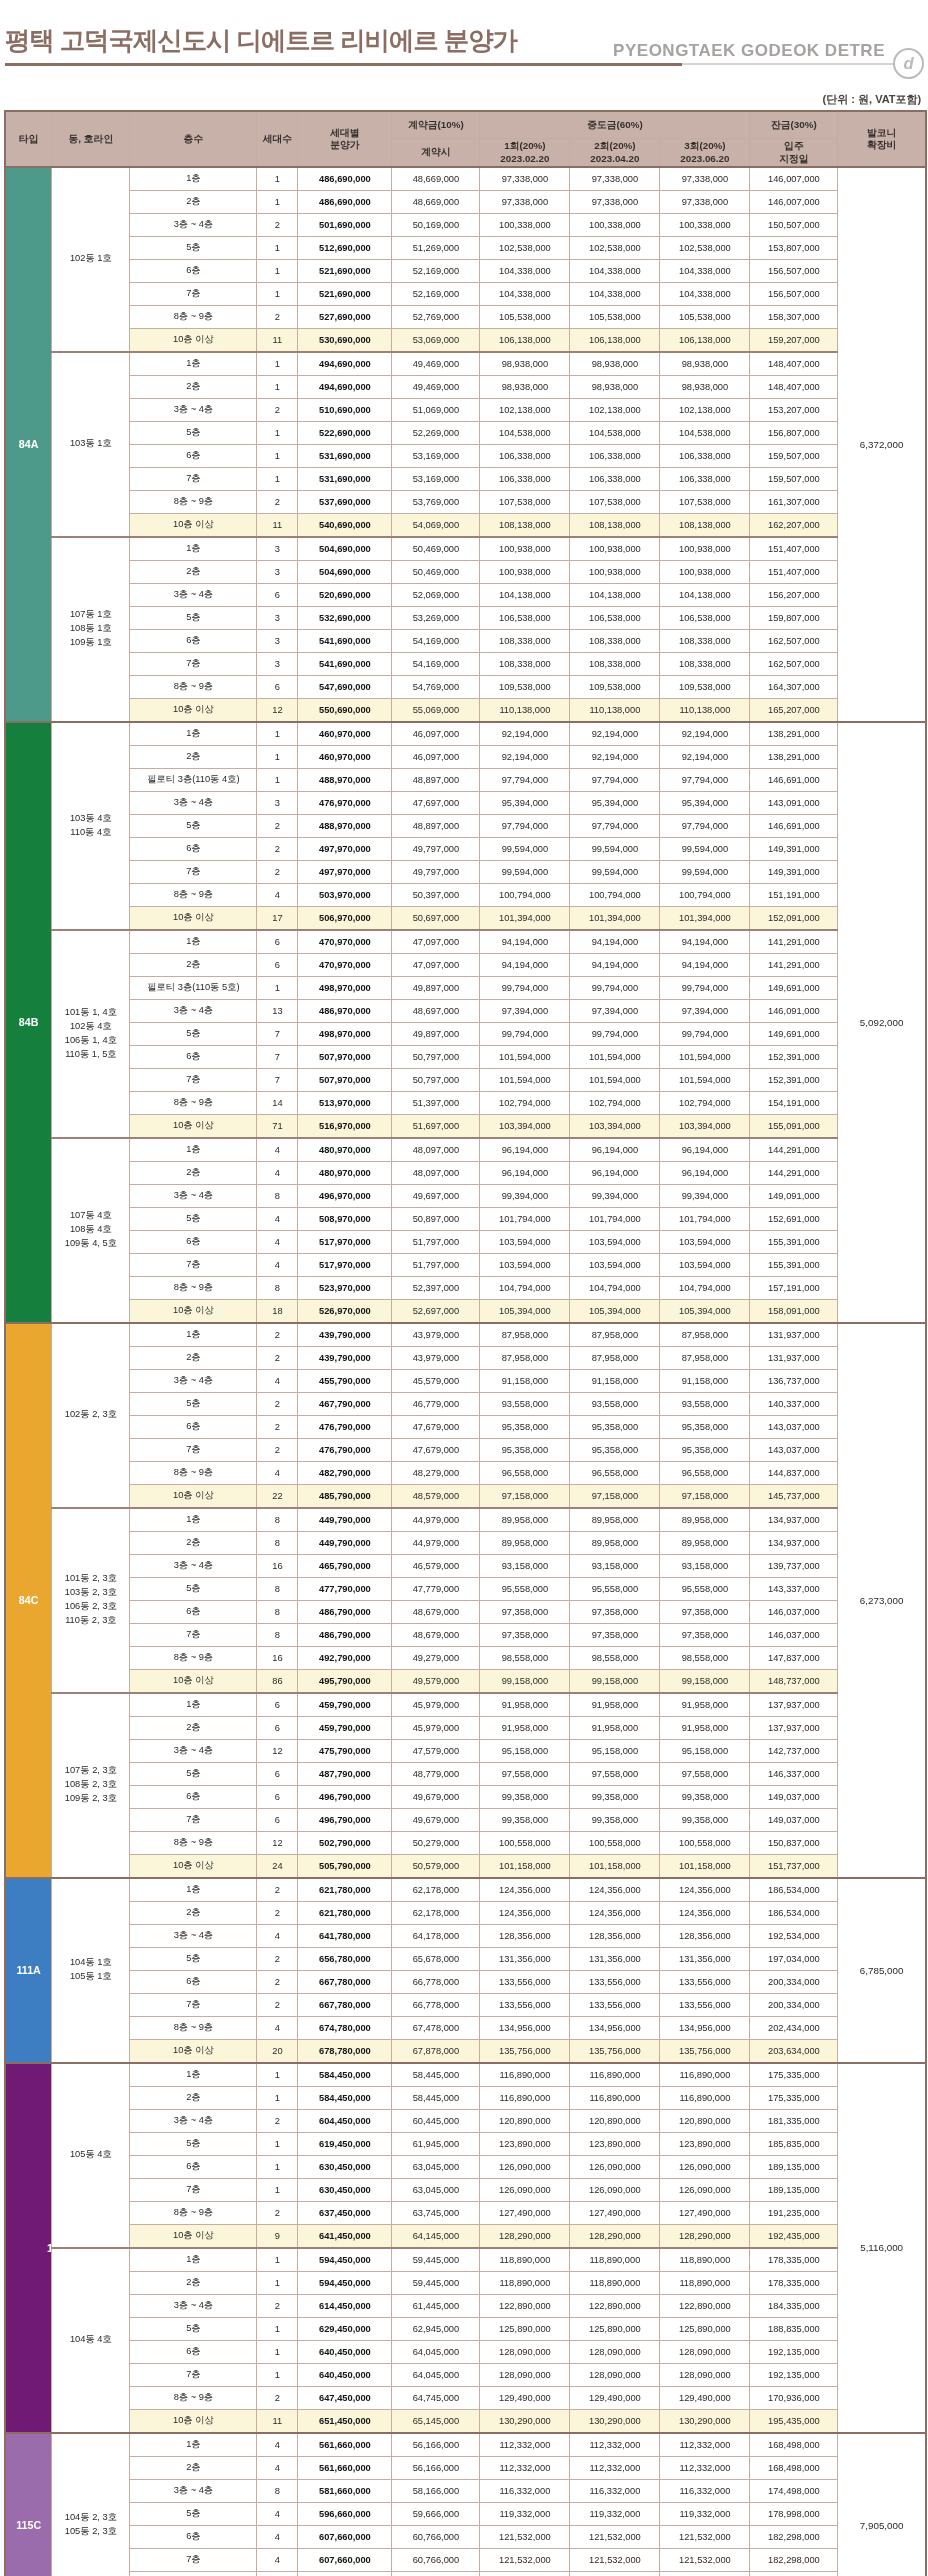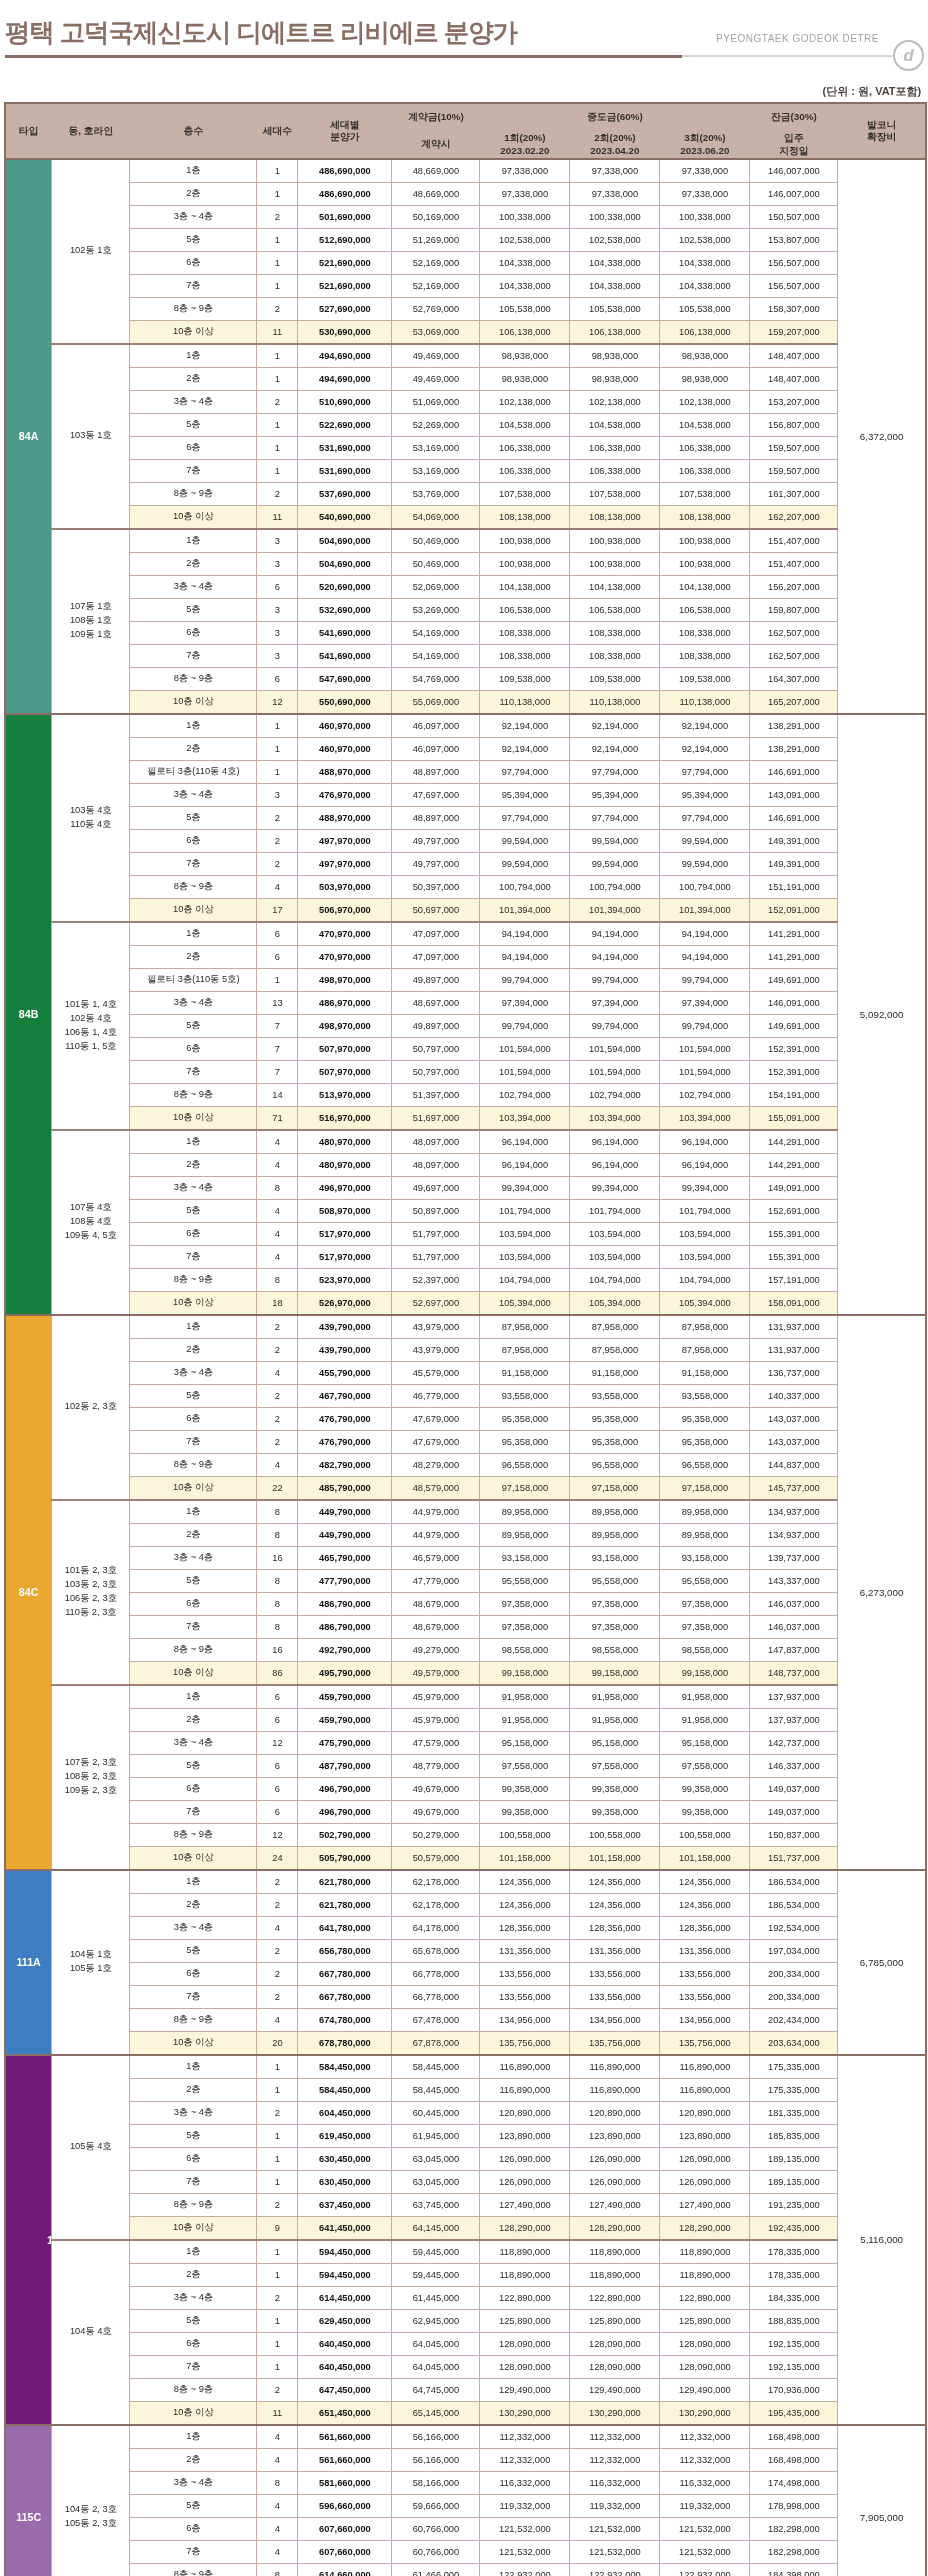--- a/index.html
+++ b/index.html
@@ -1,26 +1,26 @@
 <!DOCTYPE html>
 <html><head>
 <meta charset="utf-8">
 <style>
   html,body { margin:0; padding:0; background:#ffffff; }
   body { width:928px; font-family:"Liberation Sans", sans-serif; -webkit-font-smoothing:antialiased; }
 
   
-  .page-header { position:relative; height:84px; }
+  .page-header { position:relative; height:84px;margin-top:8px; }
   .page-title {
     position:absolute; left:4.9px; top:15.6px; margin:0;
     font-size:25.4px; font-weight:bold; letter-spacing:-1px; color:#8b6e63;
   }
   .brand-subtitle {
-    position:absolute; right:49px; top:33px;
-    font-size:10px; letter-spacing:0.5px; color:#a6a2a0; font-weight:normal;
+    position:absolute; right:43px; top:33px;
+    font-size:17px; letter-spacing:0.5px; color:#a6a2a0; font-weight:bold;
   }
   .rule { position:absolute; left:4.9px; right:7.8px; top:55px; height:2.9px; display:flex; align-items:center; }
   .rule-brown { width:74%; height:2.9px; background:#8b6e63; }
   .rule-gray  { flex:1; height:2px; background:#d6d3d2; }
   .brand-logo-icon {
     position:absolute; right:3.9px; top:40px; width:27px; height:27px;
     border:2px solid #bdbab9; border-radius:50%;
     color:#bdbab9; font-size:16.6px; font-weight:bold;
     display:flex; align-items:center; justify-content:center; background:#fff;
     font-style:italic;

